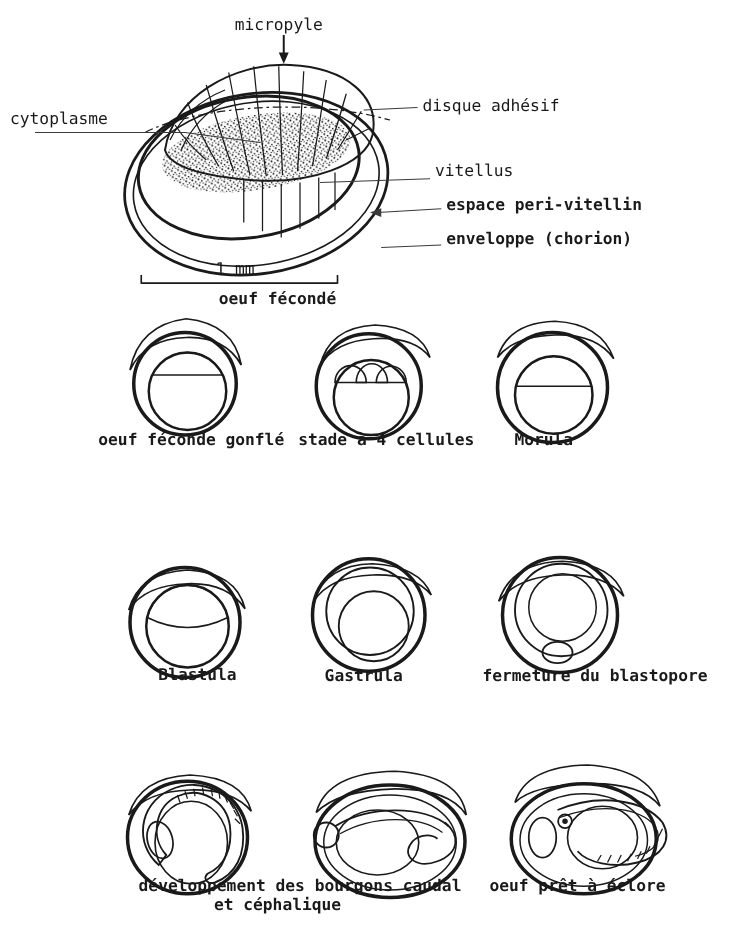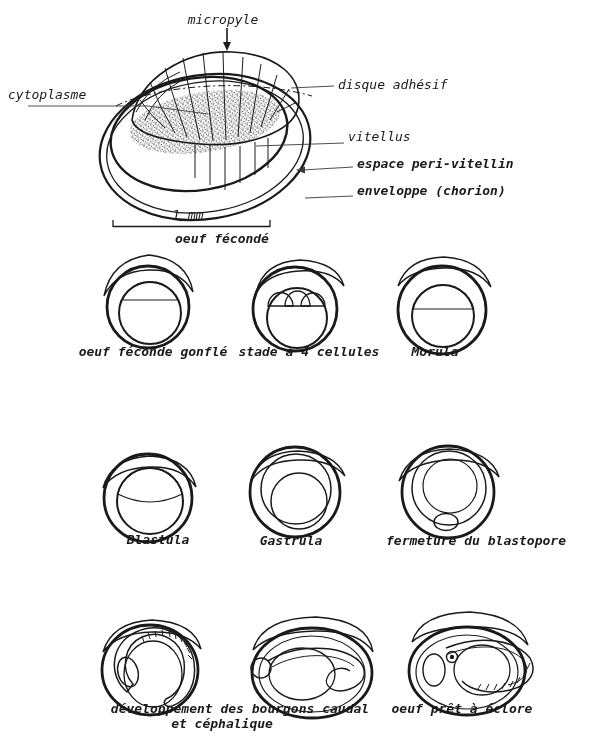--- a/index.html
+++ b/index.html
@@ -1,16 +1,16 @@
 <!DOCTYPE html>
 <html><head>
 <meta charset="utf-8">
 <style>
   html,body{margin:0;padding:0;background:#ffffff;}
-  .page{position:relative;width:600px;height:755px;background:#ffffff;overflow:hidden;font-style:italic;}
+  .page{position:relative;width:600px;height:755px;background:#ffffff;overflow:hidden;}
   svg{display:block;}
   .t{font-family:"DejaVu Sans Mono","Liberation Mono",monospace;fill:#1a1a1a;}
   .n{font-size:13px;font-weight:400;}
   .b{font-size:13px;font-weight:700;}
   .cap{font-size:13px;font-weight:700;}
   .ink{stroke:#1a1a1a;fill:none;}
   .thin{stroke:#3a3a3a;stroke-width:0.9;fill:none;}
 </style>
 </head>
 <body>

